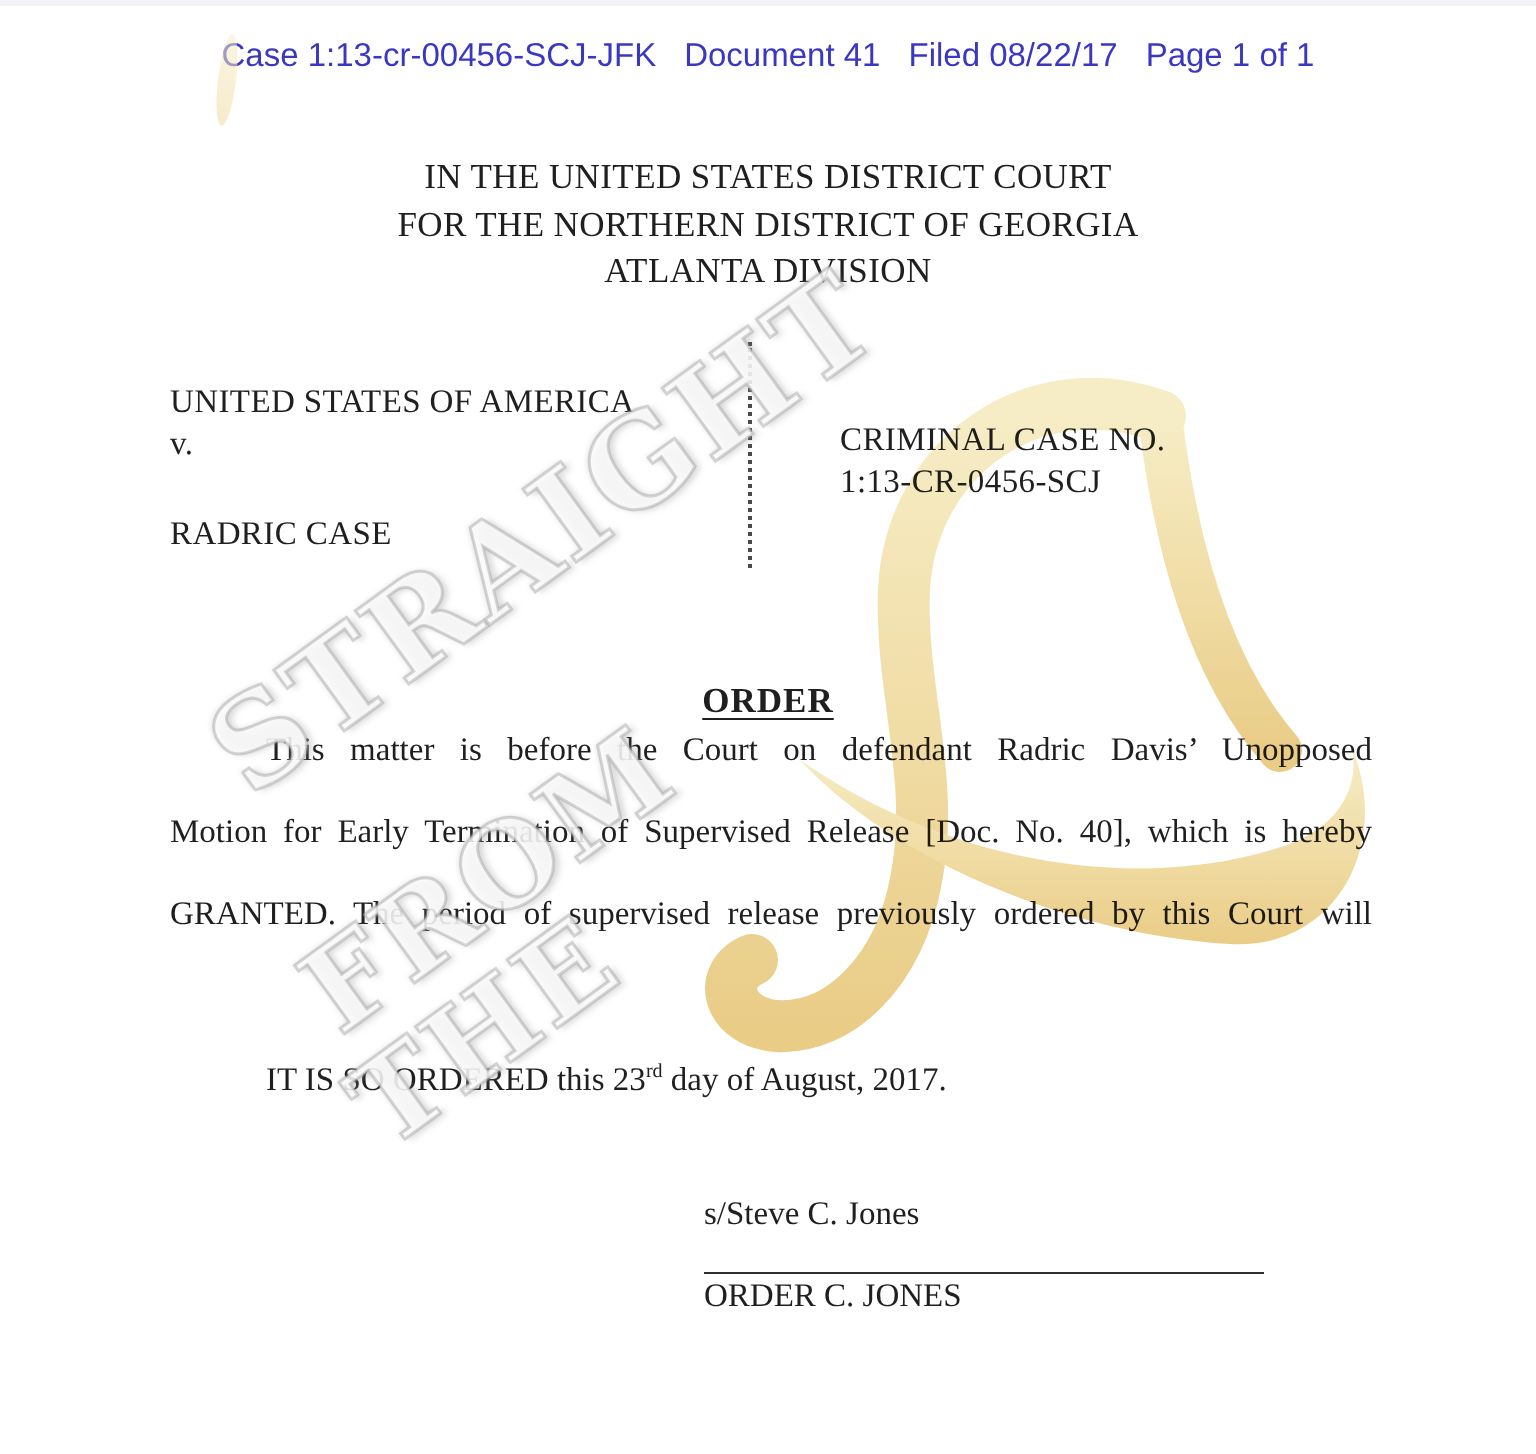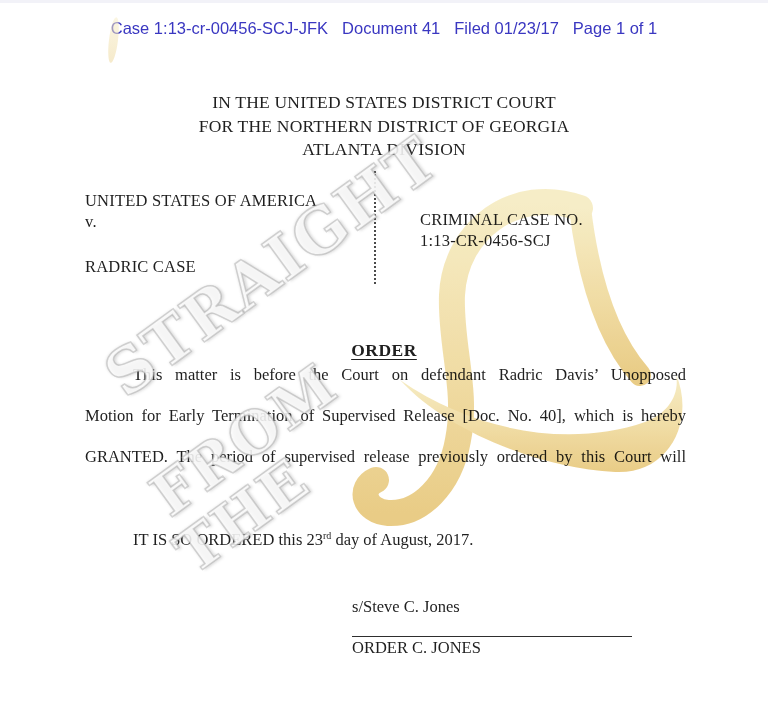--- a/index.html
+++ b/index.html
@@ -11,21 +11,21 @@
 
   
   .pdf-header {
     position:absolute; top:19px; left:0; width:768px;
     display:flex; justify-content:center; gap:14px;
     font-family:"Liberation Sans", sans-serif; font-size:16.5px; color:#3a37c1;
   }
 
   
   .court-title {
-    position:absolute; top:91px; left:0; width:768px; text-align:center;
+    position:absolute; top:77px; left:0; width:768px; text-align:center;
     font-size:17.5px; line-height:23.5px; letter-spacing:.2px;
   }
 
   
   .cap { position:absolute; font-size:16.5px; letter-spacing:.2px; }
   .plaintiff  { left:85px; top:191px; }
   .versus     { left:85px; top:212px; }
   .defendant  { left:85px; top:257px; }
   .case-block { left:420px; top:209px; line-height:21px; }
   .caption-divider {
@@ -80,21 +80,21 @@
 </style>
 </head>
 <body>
 
 <div class="page">
   <div class="top-strip"></div>
 
   <div class="pdf-header">
     <span>Case 1:13-cr-00456-SCJ-JFK</span>
     <span>Document 41</span>
-    <span>Filed 01/23/17</span>
+    <span>Filed 08/22/17</span>
     <span>Page 1 of 1</span>
   </div>
 
   <div class="court-title">
     <div>IN THE UNITED STATES DISTRICT COURT</div>
     <div>FOR THE NORTHERN DISTRICT OF GEORGIA</div>
     <div>ATLANTA DIVISION</div>
   </div>
 
   <div class="cap plaintiff">UNITED STATES OF AMERICA</div>

